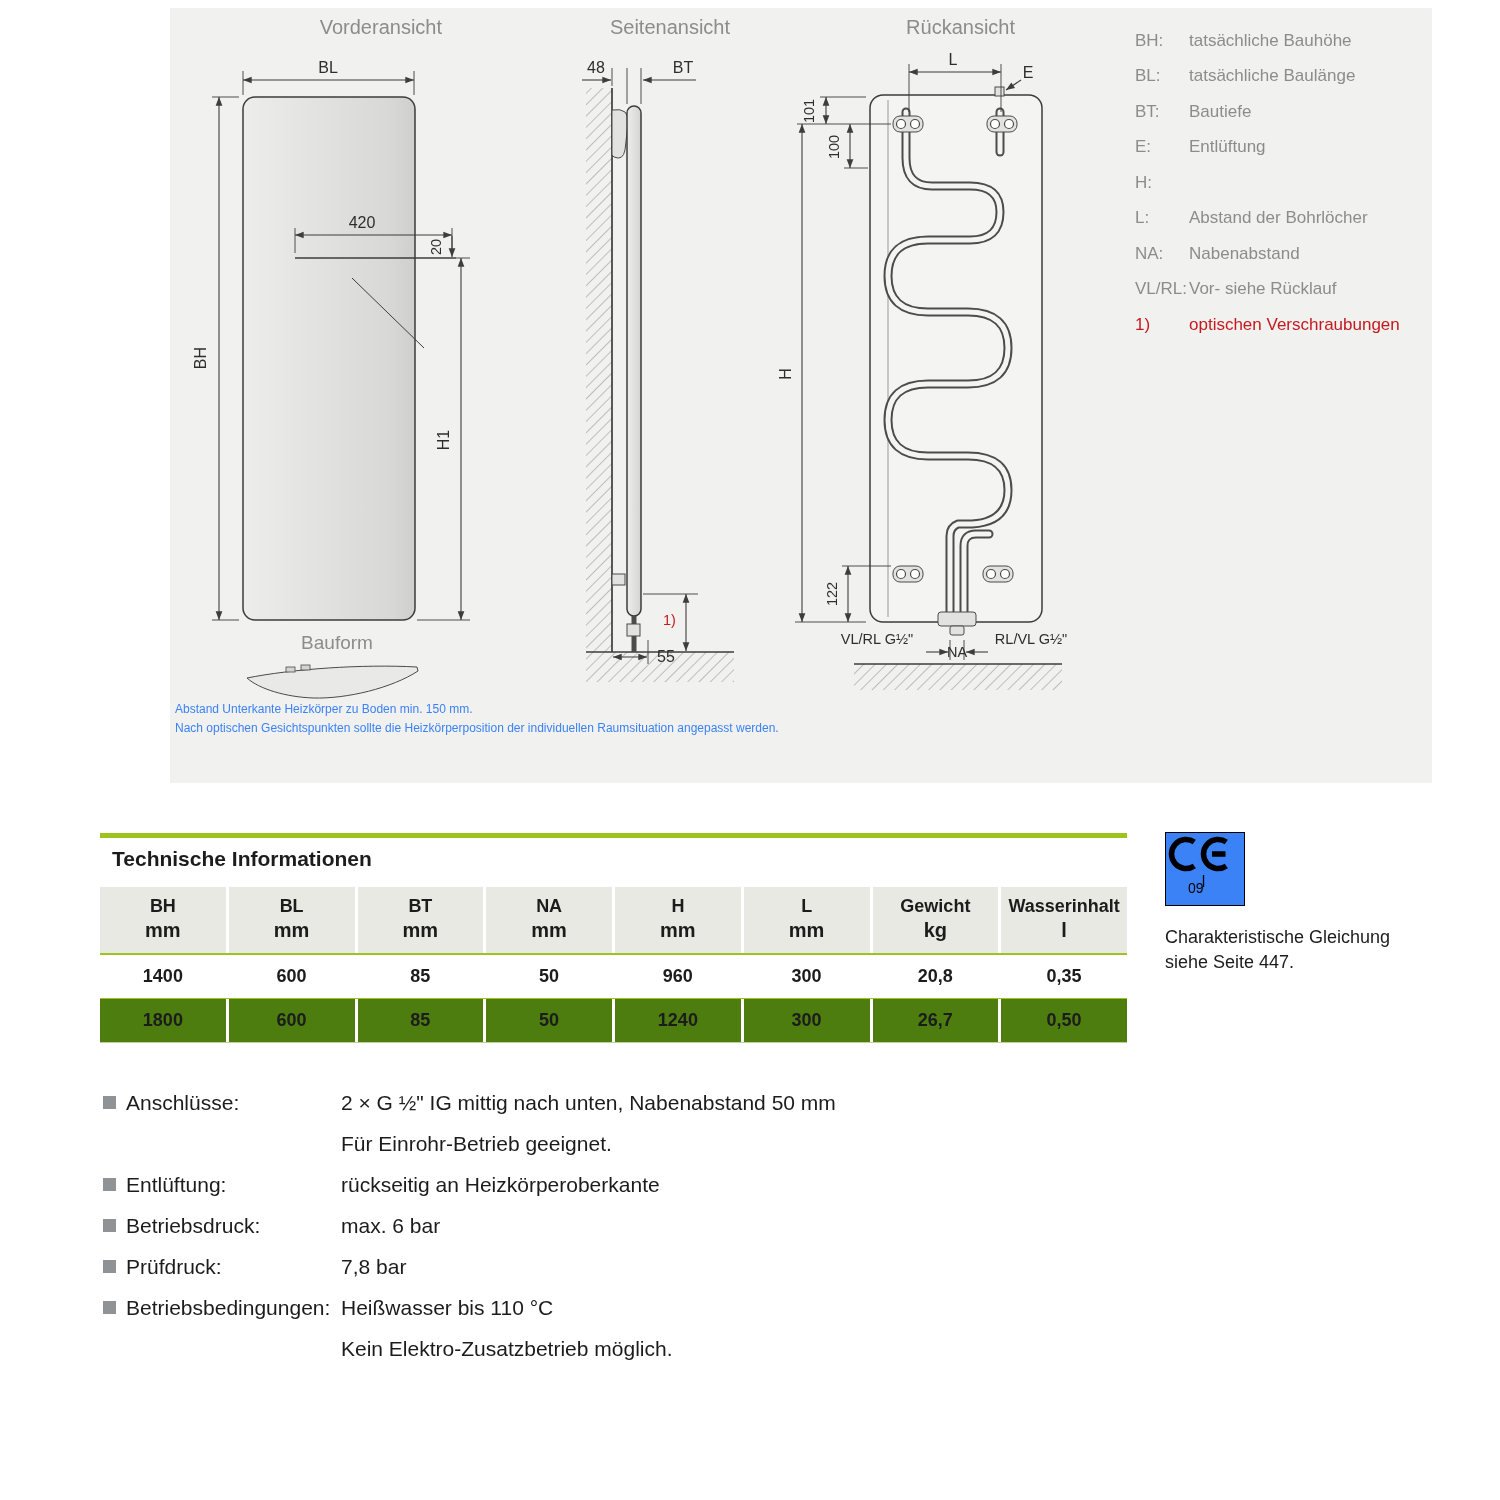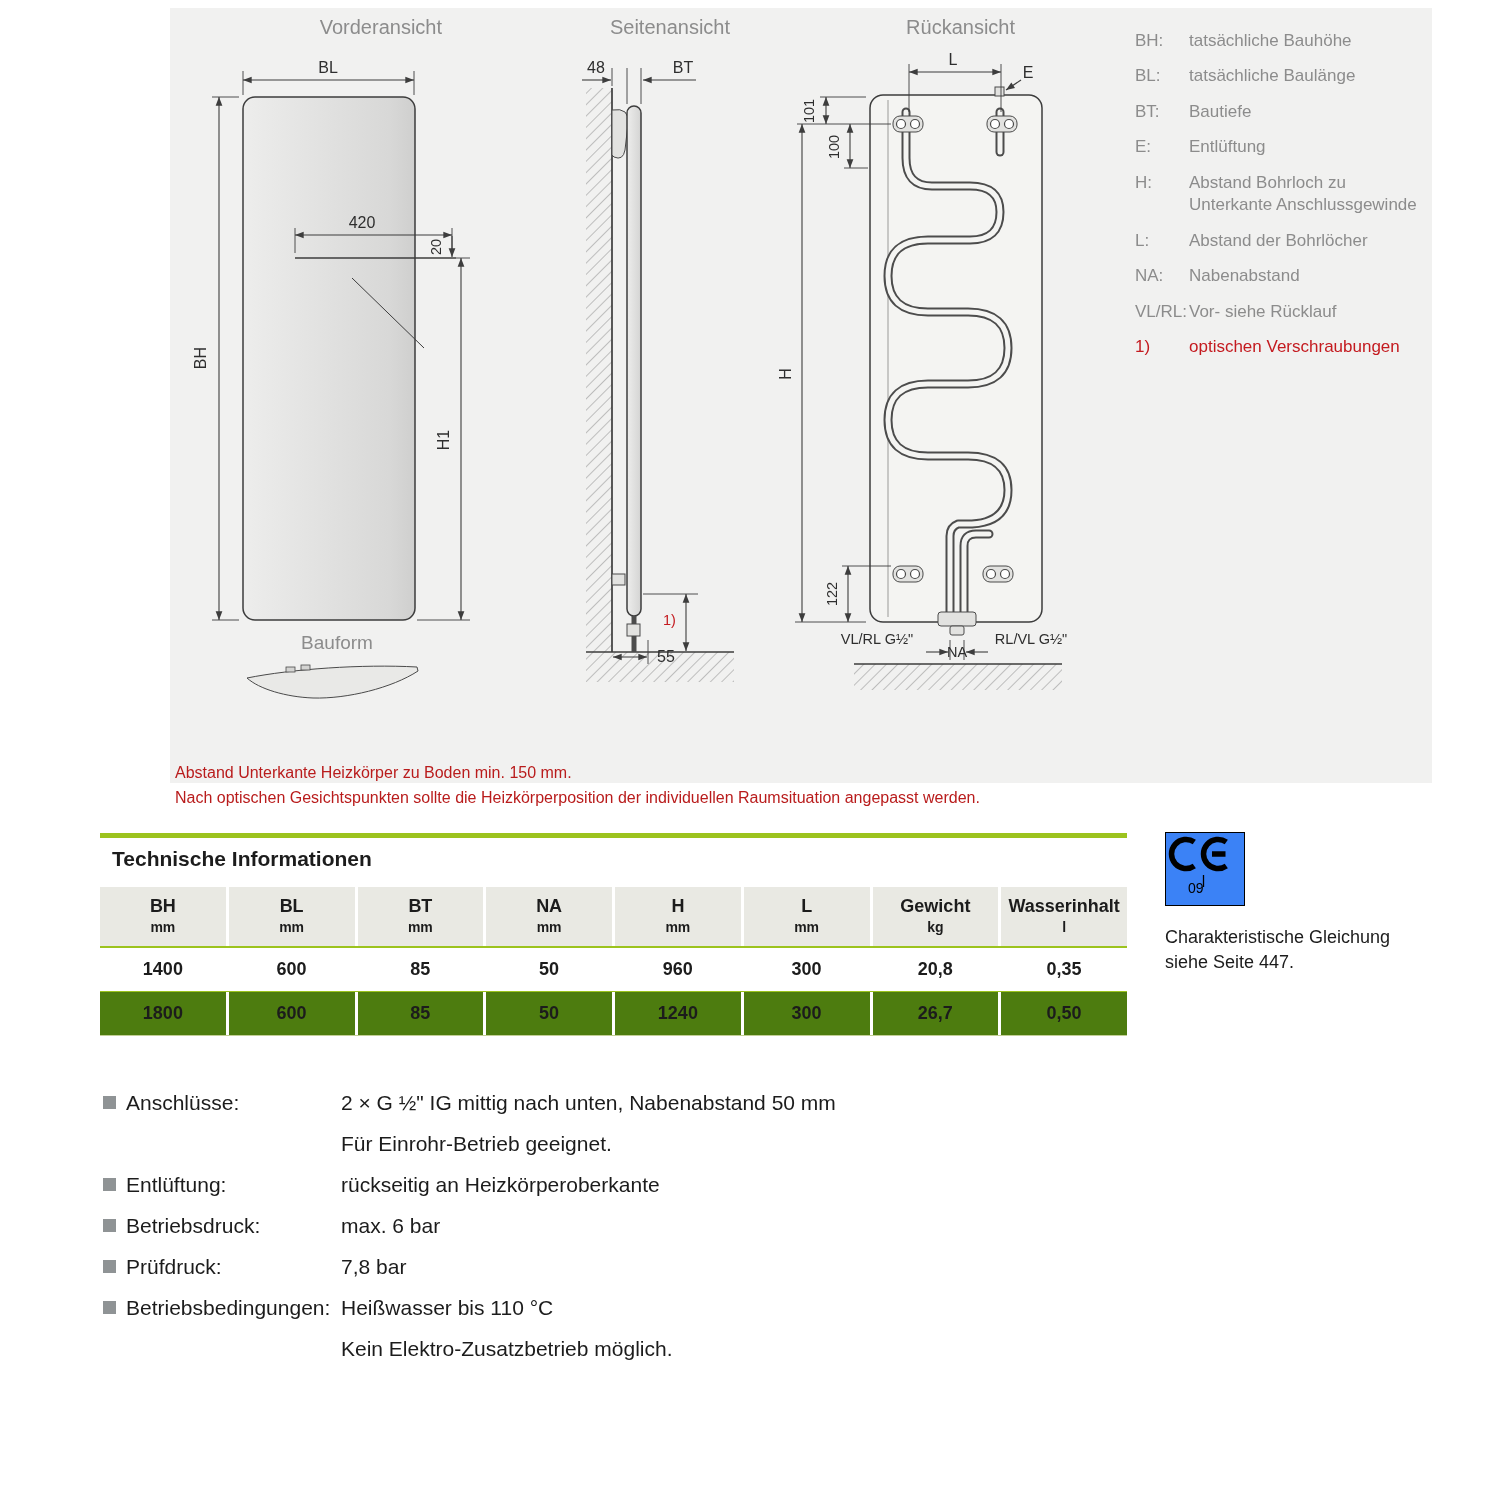--- a/index.html
+++ b/index.html
@@ -9,29 +9,29 @@
   .draw{position:absolute;left:0;top:0;}
   .view-title{position:absolute;top:16px;width:220px;text-align:right;font-size:20px;color:#8c8c8c;}
   .t-front{left:222px;}
   .t-side{left:510px;}
   .t-rear{left:795px;}
   .legend{position:absolute;left:1135px;top:30px;width:294px;font-size:17px;color:#8c8c8c;line-height:1.32;}
   .li{display:flex;margin-bottom:13px;}
   .lk{width:54px;flex:none;}
   .lt{flex:1;}
   .li.redline{color:#c41a1f;}
-  .notes{position:absolute;left:175px;top:761px;font-size:16px;color:#b91c1c;line-height:1.55;}
+  .notes{position:absolute;left:175px;top:700px;font-size:12px;color:#3b82f6;line-height:1.55;}
   
   .tech{position:absolute;left:100px;top:833px;width:1027px;}
   .greenbar{height:5px;background:#9cc31e;margin-bottom:9px;}
   .tech-title{font-size:21px;font-weight:bold;color:#1c1c1c;padding-left:12px;margin-bottom:16px;}
   .thead{display:grid;grid-template-columns:repeat(8,1fr);column-gap:3px;border-bottom:2px solid #9cc31e;}
   .th{background:#e9e9e3;text-align:center;padding:9px 0 11px;}
   .thl{font-size:18px;font-weight:bold;}
-  .thu{font-size:14px;font-weight:bold;margin-top:2px;}
+  .thu{font-size:20px;font-weight:bold;margin-top:2px;}
   .trow{display:grid;grid-template-columns:repeat(8,1fr);column-gap:3px;}
   .trow .td{text-align:center;padding:11px 0;font-size:18px;font-weight:bold;}
   .r0{background:#fff;border-bottom:1.5px solid #9cc31e;}
   .r1 .td{background:#4d7c0f;}
   .r1{border-bottom:1px solid #c3cf96;}
   
   .ce-box{position:absolute;left:1165px;top:832px;width:78px;height:72px;border:1.5px solid #000;background:#3b82f6;}
   .ce-note{position:absolute;left:1165px;top:925px;font-size:18px;color:#1c1c1c;line-height:1.4;}
   
   .specs{position:absolute;left:100px;top:1082px;width:1000px;font-size:21px;color:#1c1c1c;}
@@ -235,21 +235,20 @@
     <div class="li">
         <span class="lk">BT:</span>
         <span class="lt">Bautiefe</span>
       </div>
     <div class="li">
         <span class="lk">E:</span>
         <span class="lt">Entlüftung</span>
       </div>
     <div class="li">
         <span class="lk">H:</span>
-        <span class="lt">Abstand Bohrloch zu Unterkante Anschlussgewinde</span>
       </div>
     <div class="li">
         <span class="lk">L:</span>
         <span class="lt">Abstand der Bohrlöcher</span>
       </div>
     <div class="li">
         <span class="lk">NA:</span>
         <span class="lt">Nabenabstand</span>
       </div>
     <div class="li">

